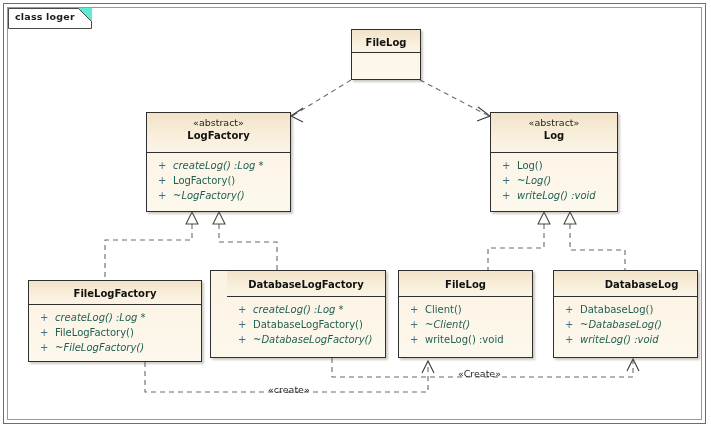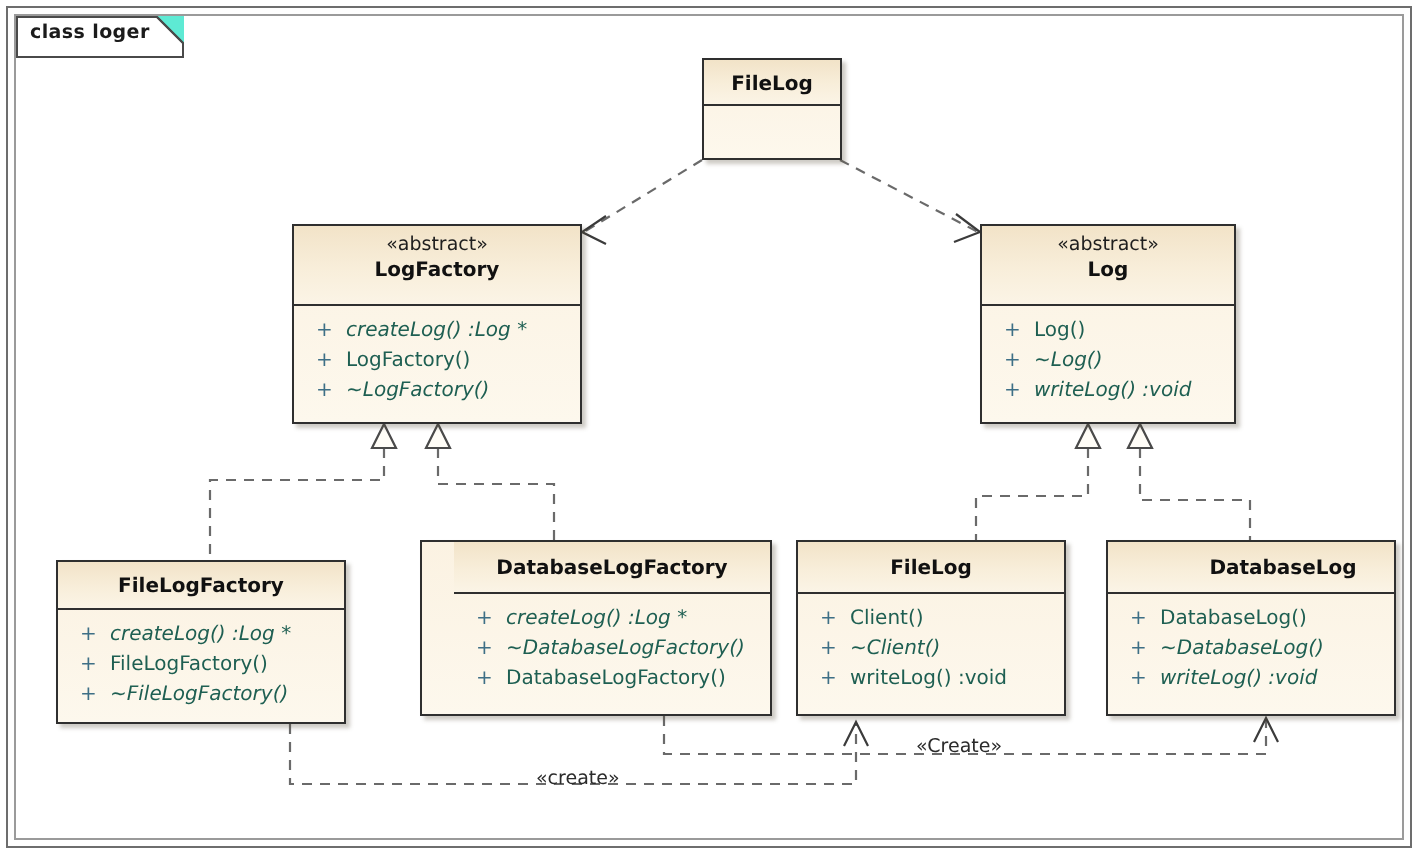--- a/index.html
+++ b/index.html
@@ -136,39 +136,39 @@
       <div class="stereo">«abstract»</div>
       <div class="cname">Log</div>
     </div>
     <div class="cls-body">
       <span class="m"><span class="vis">+</span><span class="sig">Log()</span></span>
       <span class="m abs"><span class="vis">+</span><span class="sig">~Log()</span></span>
       <span class="m abs"><span class="vis">+</span><span class="sig">writeLog() :void</span></span>
     </div>
   </div>
 
-  <div class="cls" style="left:28px;top:280px;width:145px;height:82px;">
+  <div class="cls" style="left:28px;top:280px;width:174px;height:82px;">
     <div class="cls-head withline" style="height:24px;">
       <div class="cname" style="line-height:19px;">FileLogFactory</div>
     </div>
     <div class="cls-body">
       <span class="m abs"><span class="vis">+</span><span class="sig">createLog() :Log *</span></span>
       <span class="m"><span class="vis">+</span><span class="sig">FileLogFactory()</span></span>
       <span class="m abs"><span class="vis">+</span><span class="sig">~FileLogFactory()</span></span>
     </div>
   </div>
 
   <div class="cls" style="left:210px;top:270px;width:176px;height:88px;padding-left:16px;">
     <div class="cls-head withline" style="height:26px;">
       <div class="cname" style="line-height:21px;">DatabaseLogFactory</div>
     </div>
     <div class="cls-body">
       <span class="m abs"><span class="vis">+</span><span class="sig">createLog() :Log *</span></span>
+      <span class="m"><span class="vis">+</span><span class="sig">DatabaseLogFactory()</span></span>
       <span class="m abs"><span class="vis">+</span><span class="sig">~DatabaseLogFactory()</span></span>
-      <span class="m"><span class="vis">+</span><span class="sig">DatabaseLogFactory()</span></span>
     </div>
   </div>
 
   <div class="cls" style="left:398px;top:270px;width:135px;height:88px;">
     <div class="cls-head withline" style="height:26px;">
       <div class="cname" style="line-height:21px;">FileLog</div>
     </div>
     <div class="cls-body">
       <span class="m"><span class="vis">+</span><span class="sig">Client()</span></span>
       <span class="m abs"><span class="vis">+</span><span class="sig">~Client()</span></span>

